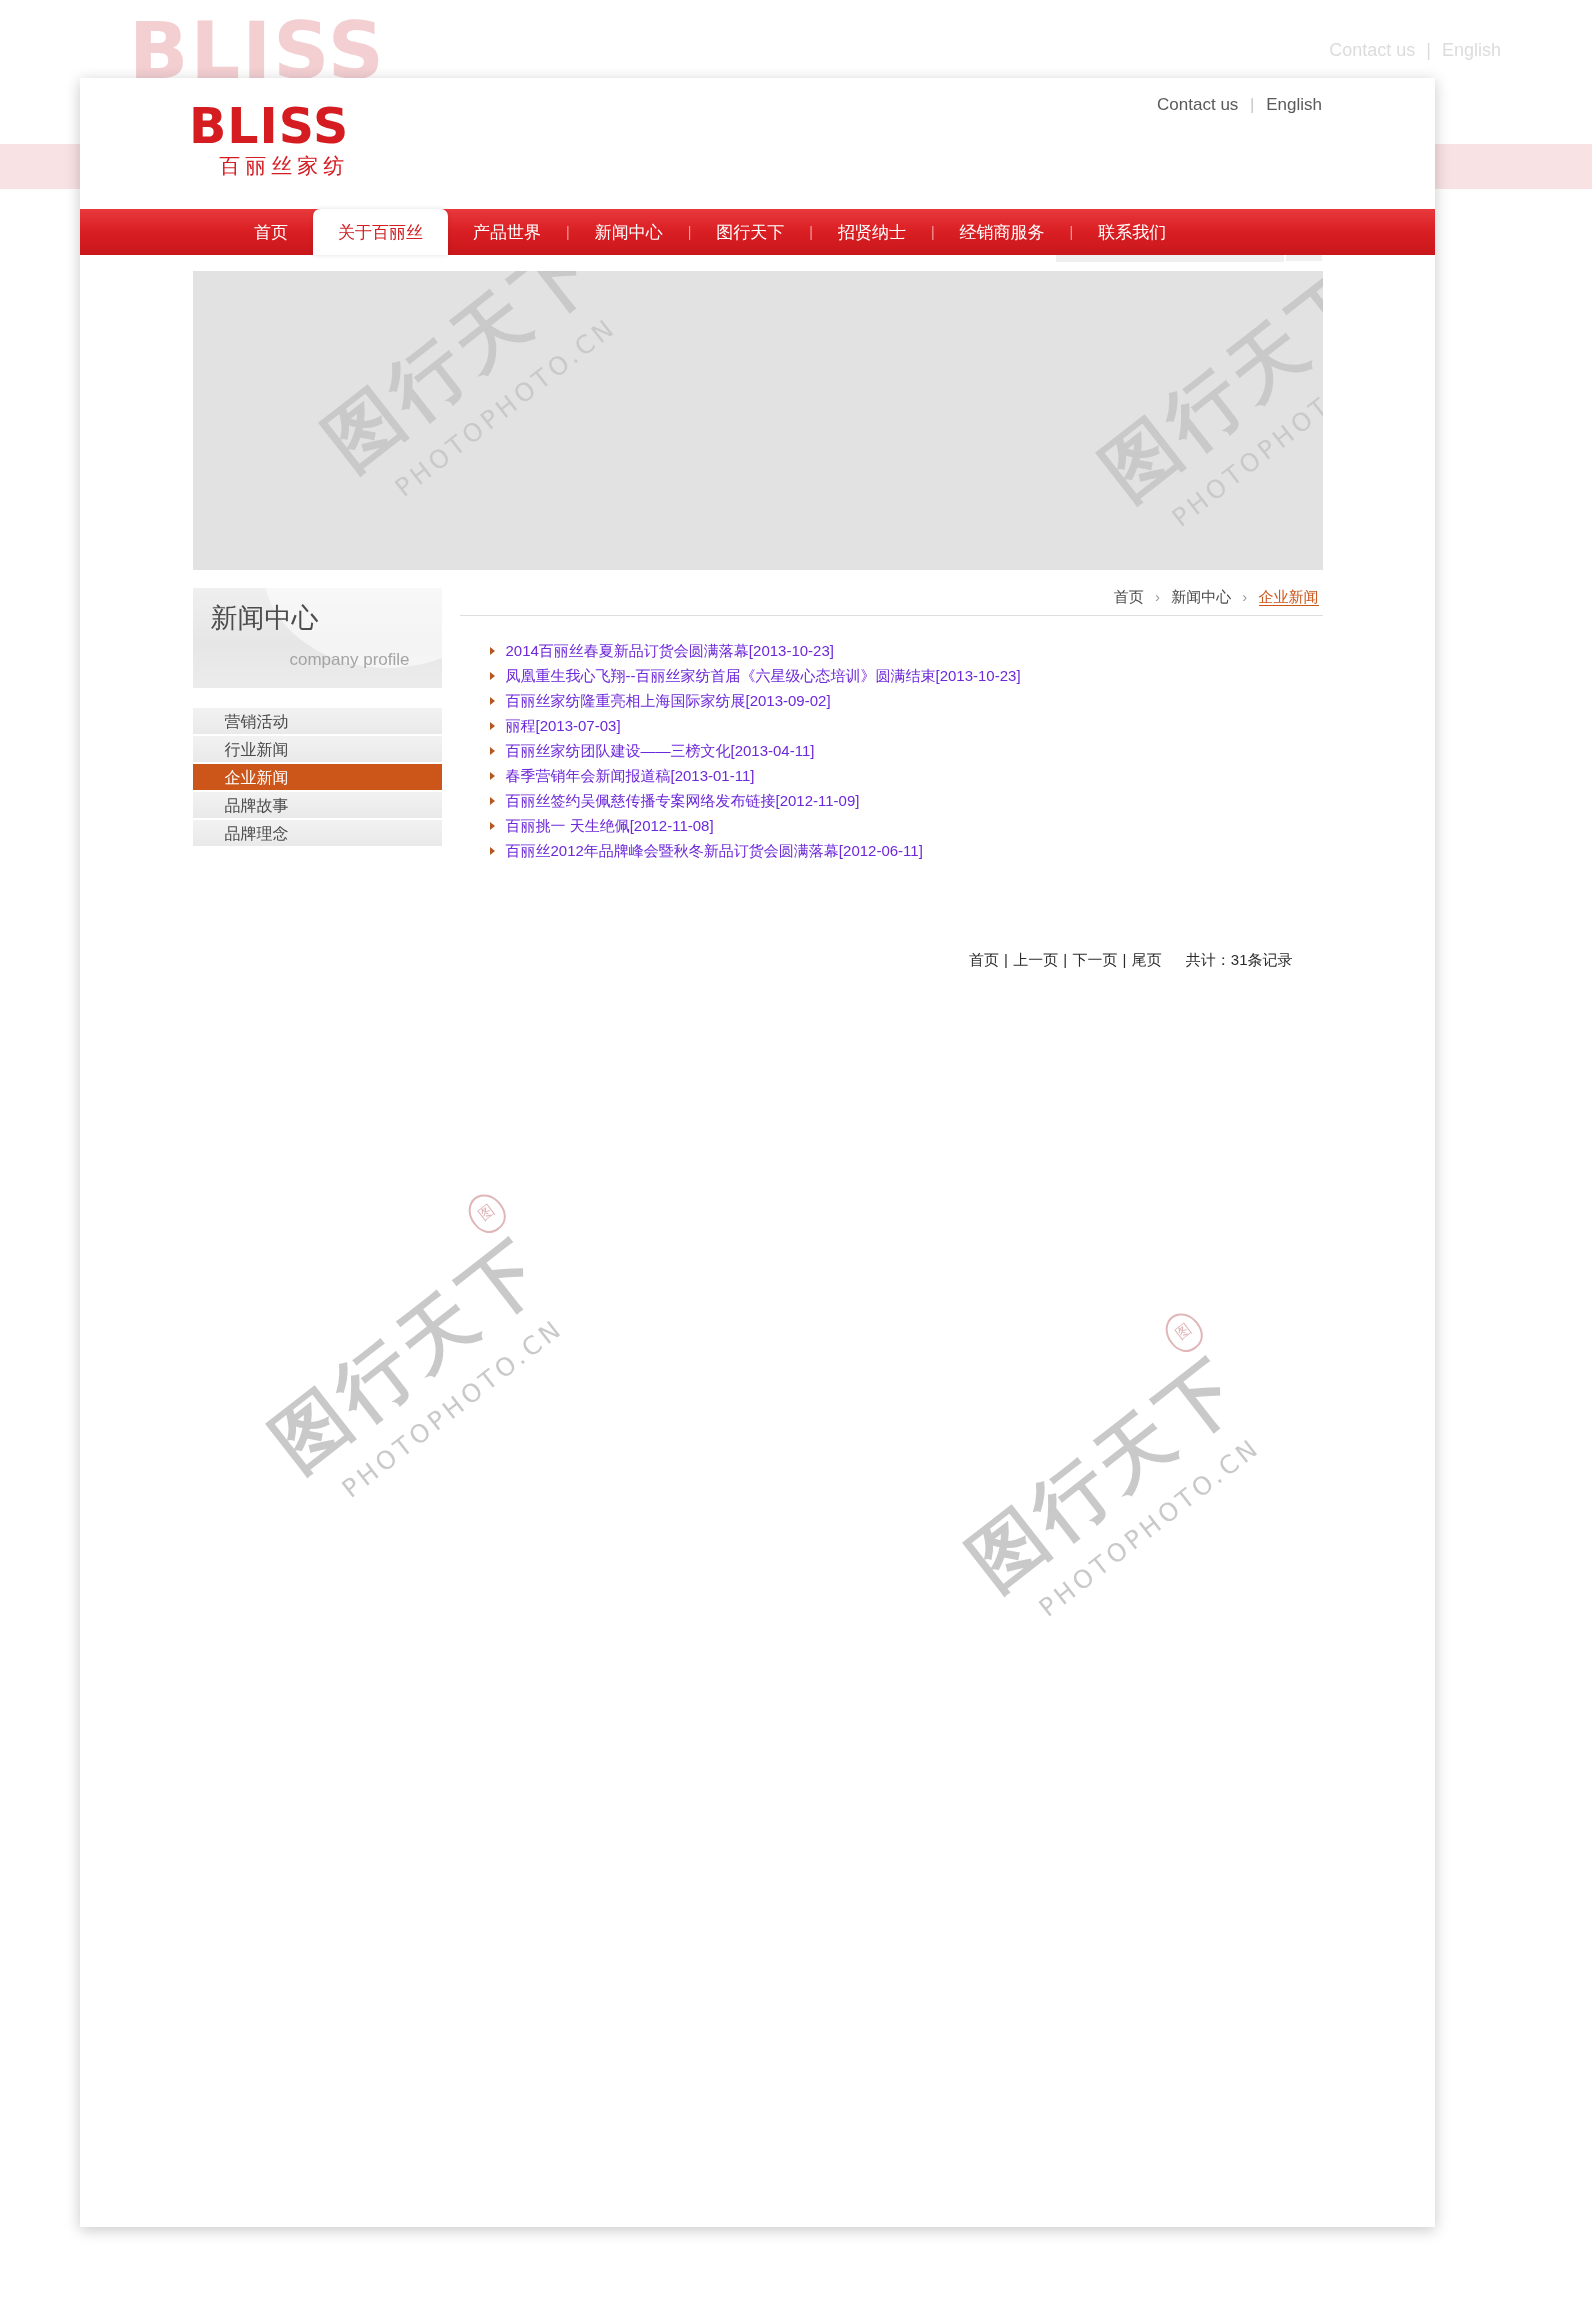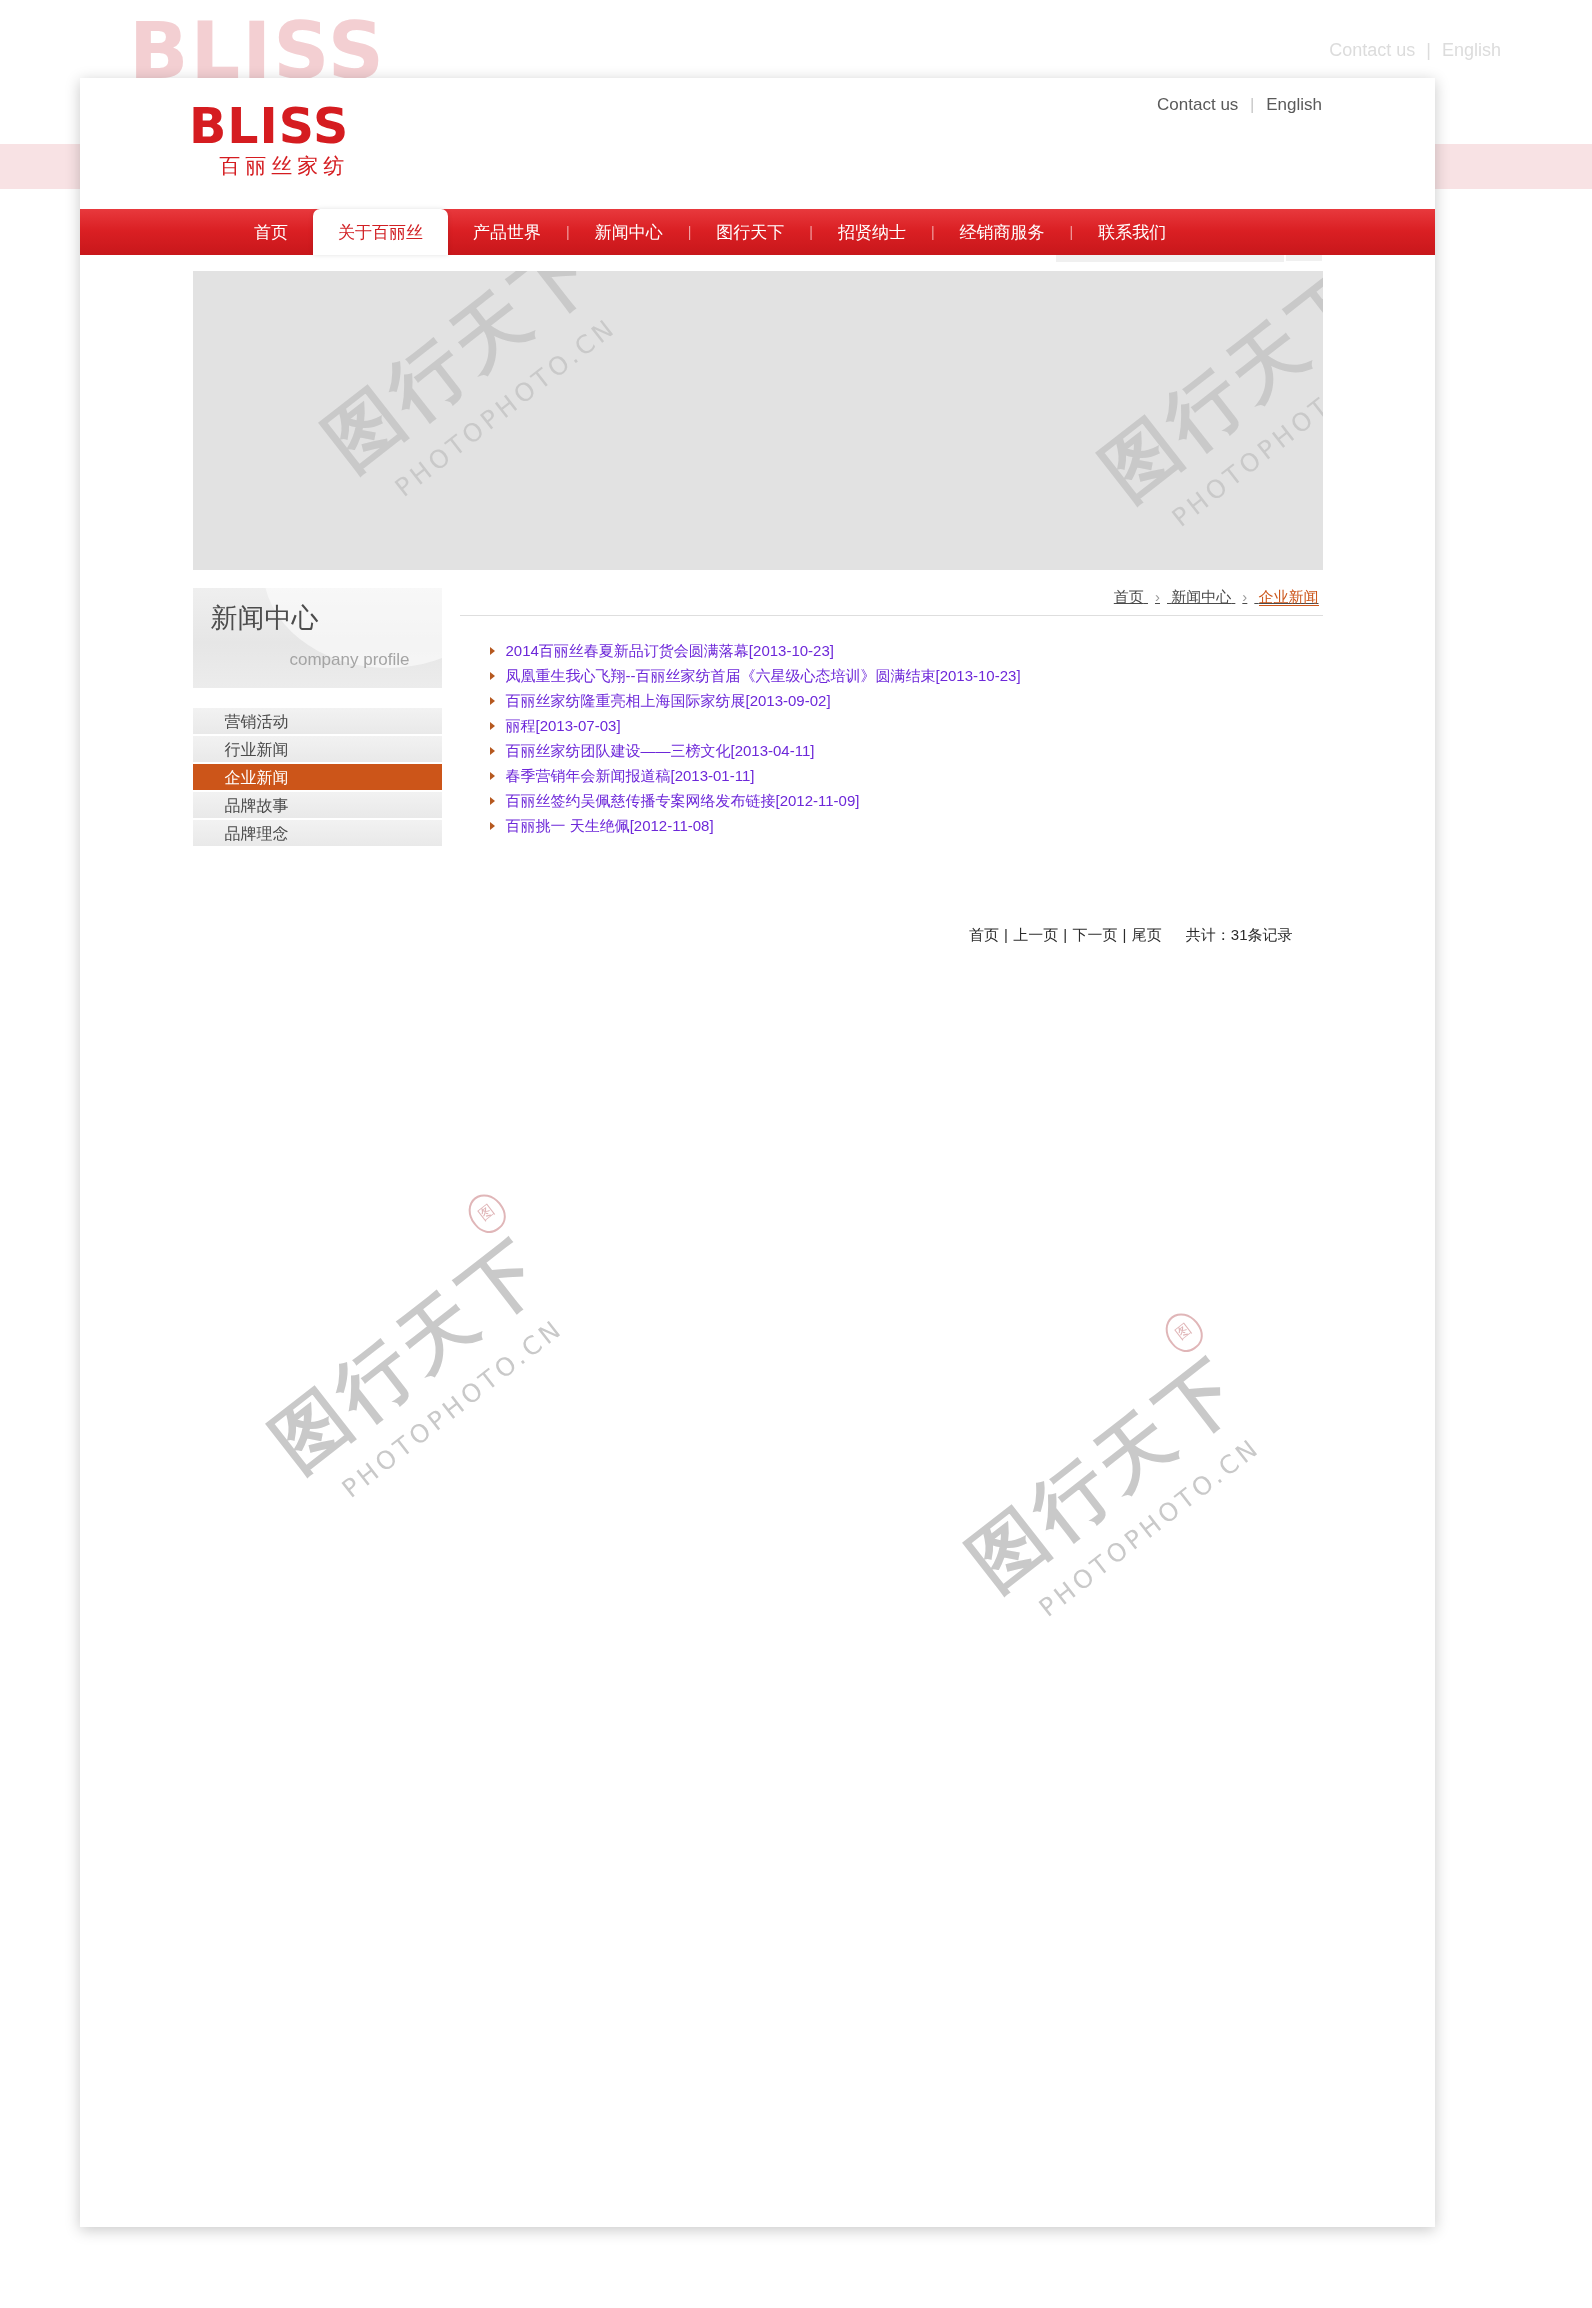--- a/index.html
+++ b/index.html
@@ -291,21 +291,20 @@
     flex: 1;
     padding-left: 18px;
     position: relative;
   }
   .breadcrumb {
     text-align: right;
     font-size: 15px;
     color: #4a4a4a;
     padding-right: 4px;
     padding-bottom: 8px;
-    text-decoration: underline;
   }
   .breadcrumb .crumb { color: #4a4a4a; text-decoration: none; cursor: pointer; }
   .breadcrumb .arrow { color: #9a9a9a; margin: 0 7px; }
   .breadcrumb .crumb.current {
     color: #cc5519;
     border-bottom: 1px solid #cc5519;
   }
   .rule {
     height: 1px;
     background: #dedede;
@@ -455,20 +454,21 @@
 
       <ul class="news-list">
         <li class="news-item">2014百丽丝春夏新品订货会圆满落幕[2013-10-23]</li>
         <li class="news-item">凤凰重生我心飞翔--百丽丝家纺首届《六星级心态培训》圆满结束[2013-10-23]</li>
         <li class="news-item">百丽丝家纺隆重亮相上海国际家纺展[2013-09-02]</li>
         <li class="news-item">丽程[2013-07-03]</li>
         <li class="news-item">百丽丝家纺团队建设——三榜文化[2013-04-11]</li>
         <li class="news-item">春季营销年会新闻报道稿[2013-01-11]</li>
         <li class="news-item">百丽丝签约吴佩慈传播专案网络发布链接[2012-11-09]</li>
         <li class="news-item">百丽挑一  天生绝佩[2012-11-08]</li>
+        <li class="news-item">百丽丝2012年品牌峰会暨秋冬新品订货会圆满落幕[2012-06-11]</li>
       </ul>
 
       <div class="pager">
         <a href="#">首页</a>
         <span class="bar">|</span>
         <a href="#">上一页</a>
         <span class="bar">|</span>
         <a href="#">下一页</a>
         <span class="bar">|</span>
         <a href="#">尾页</a>

